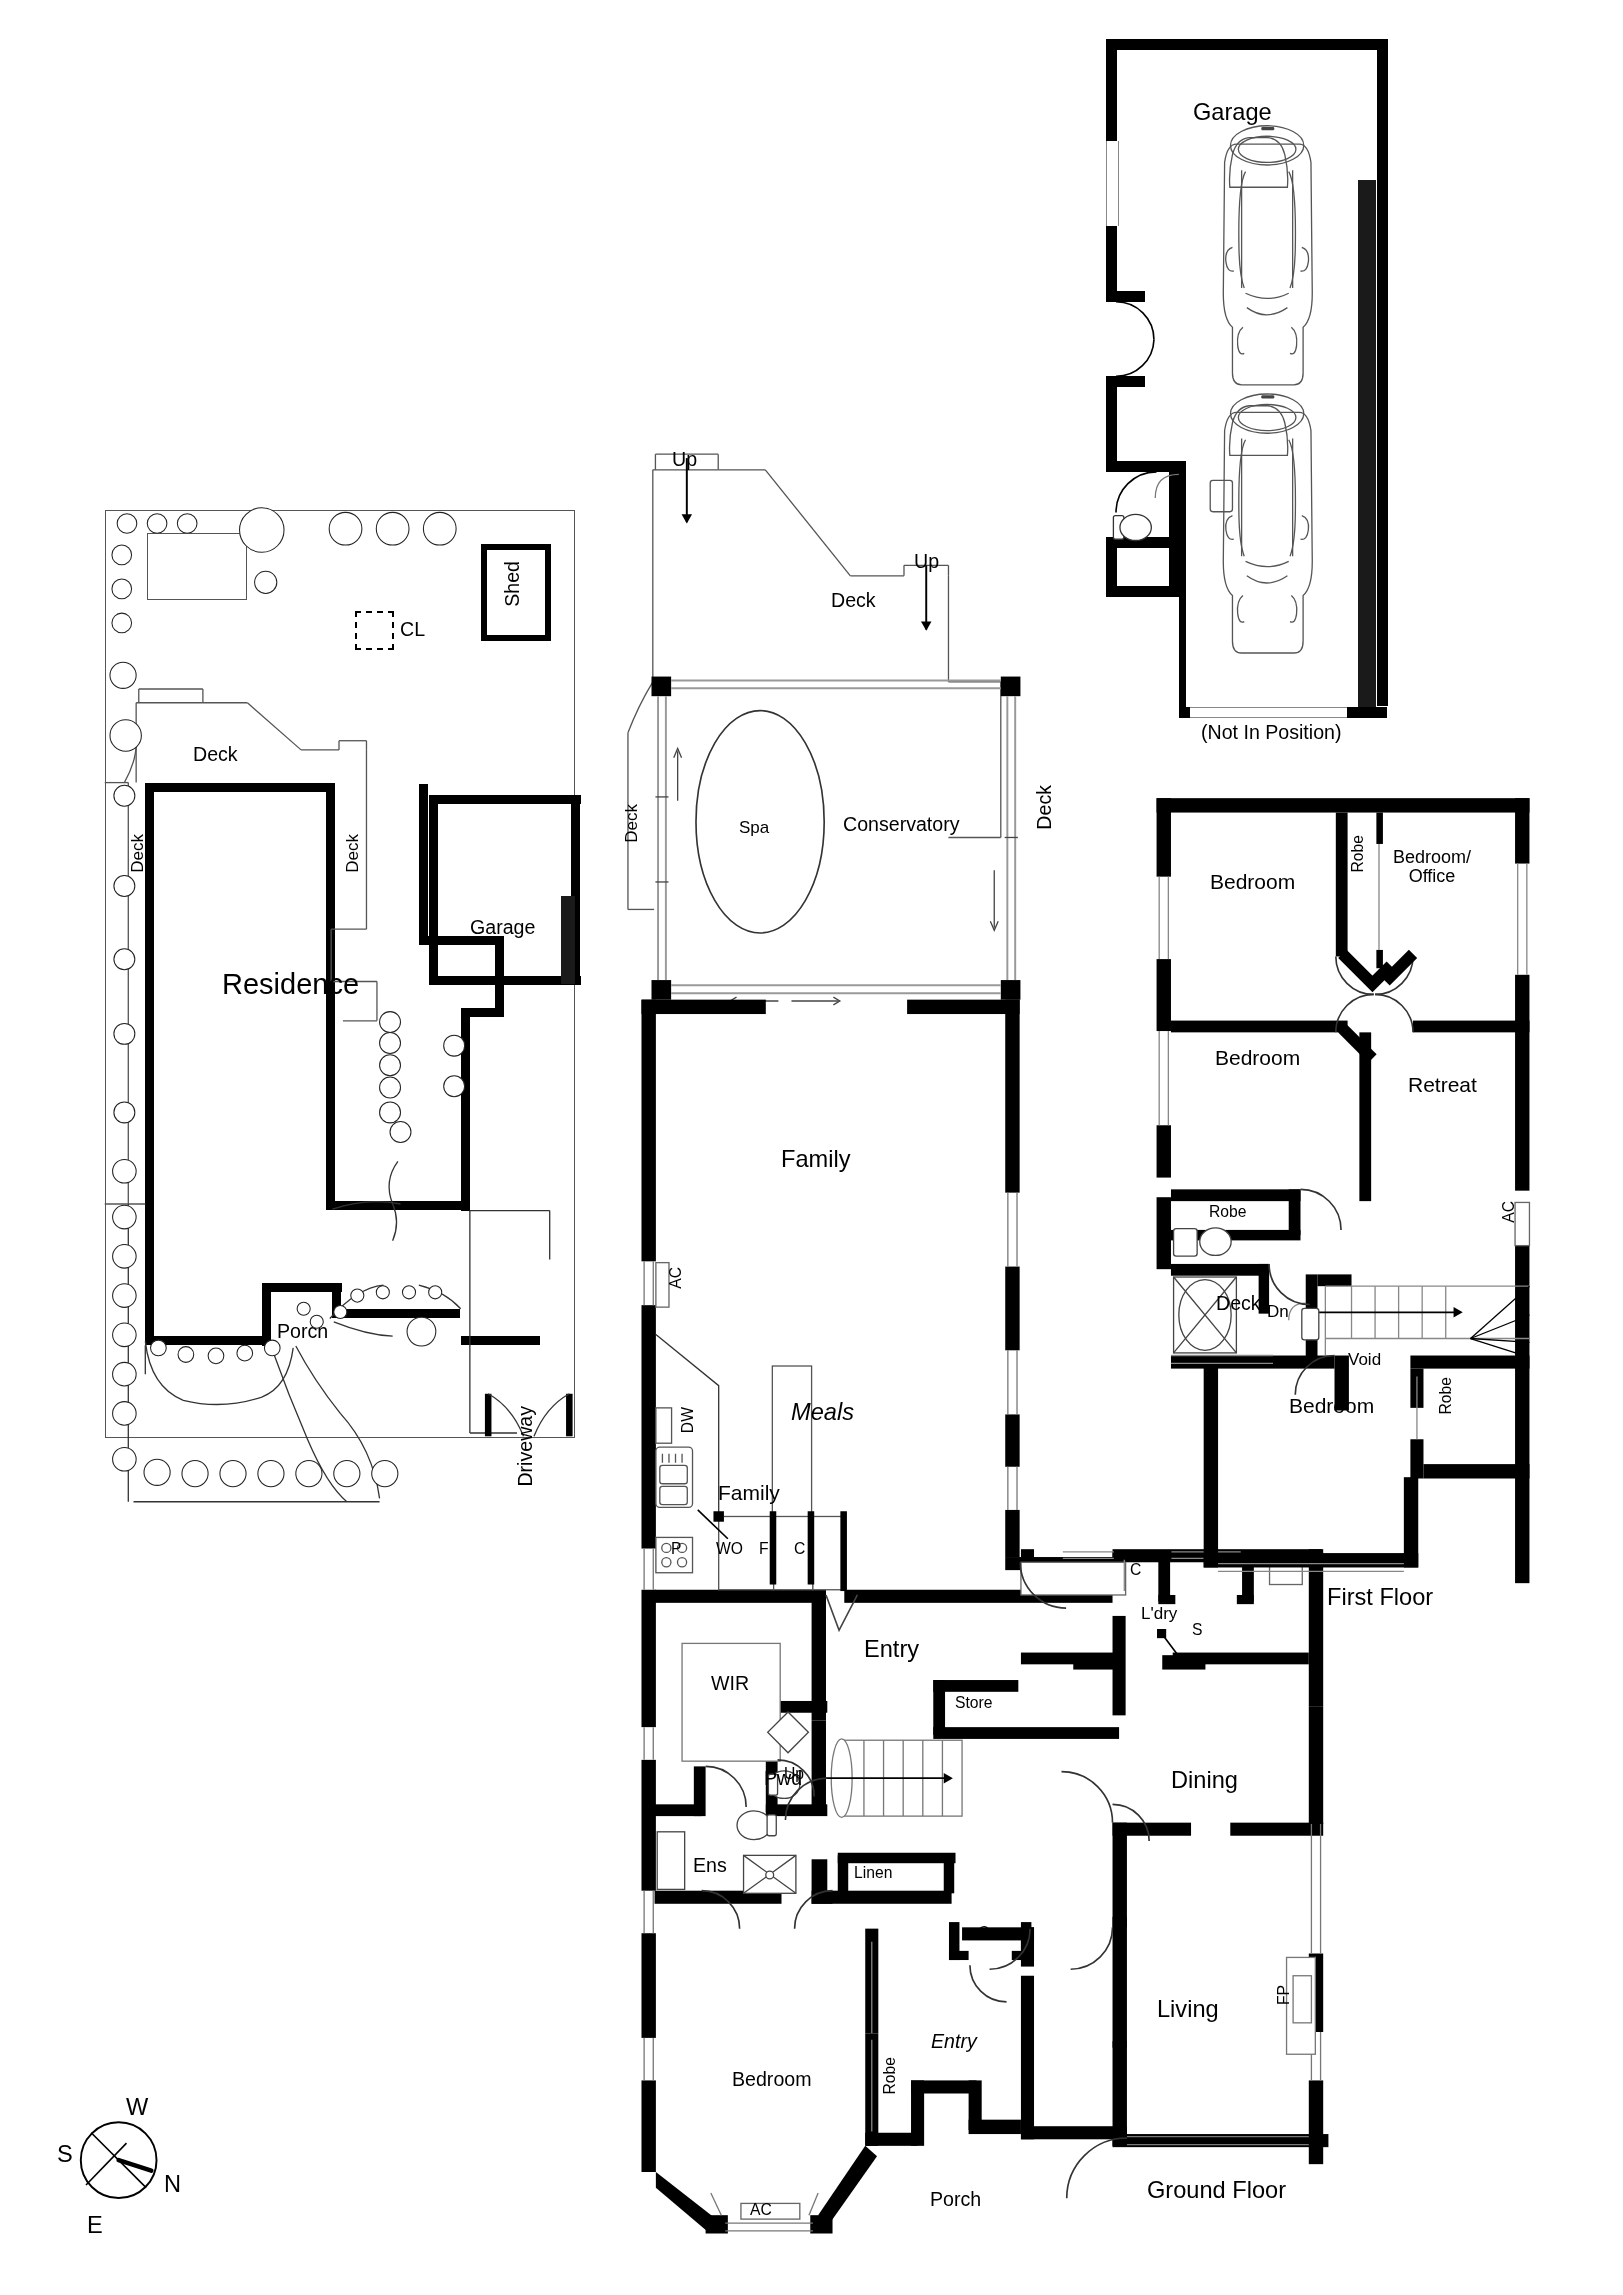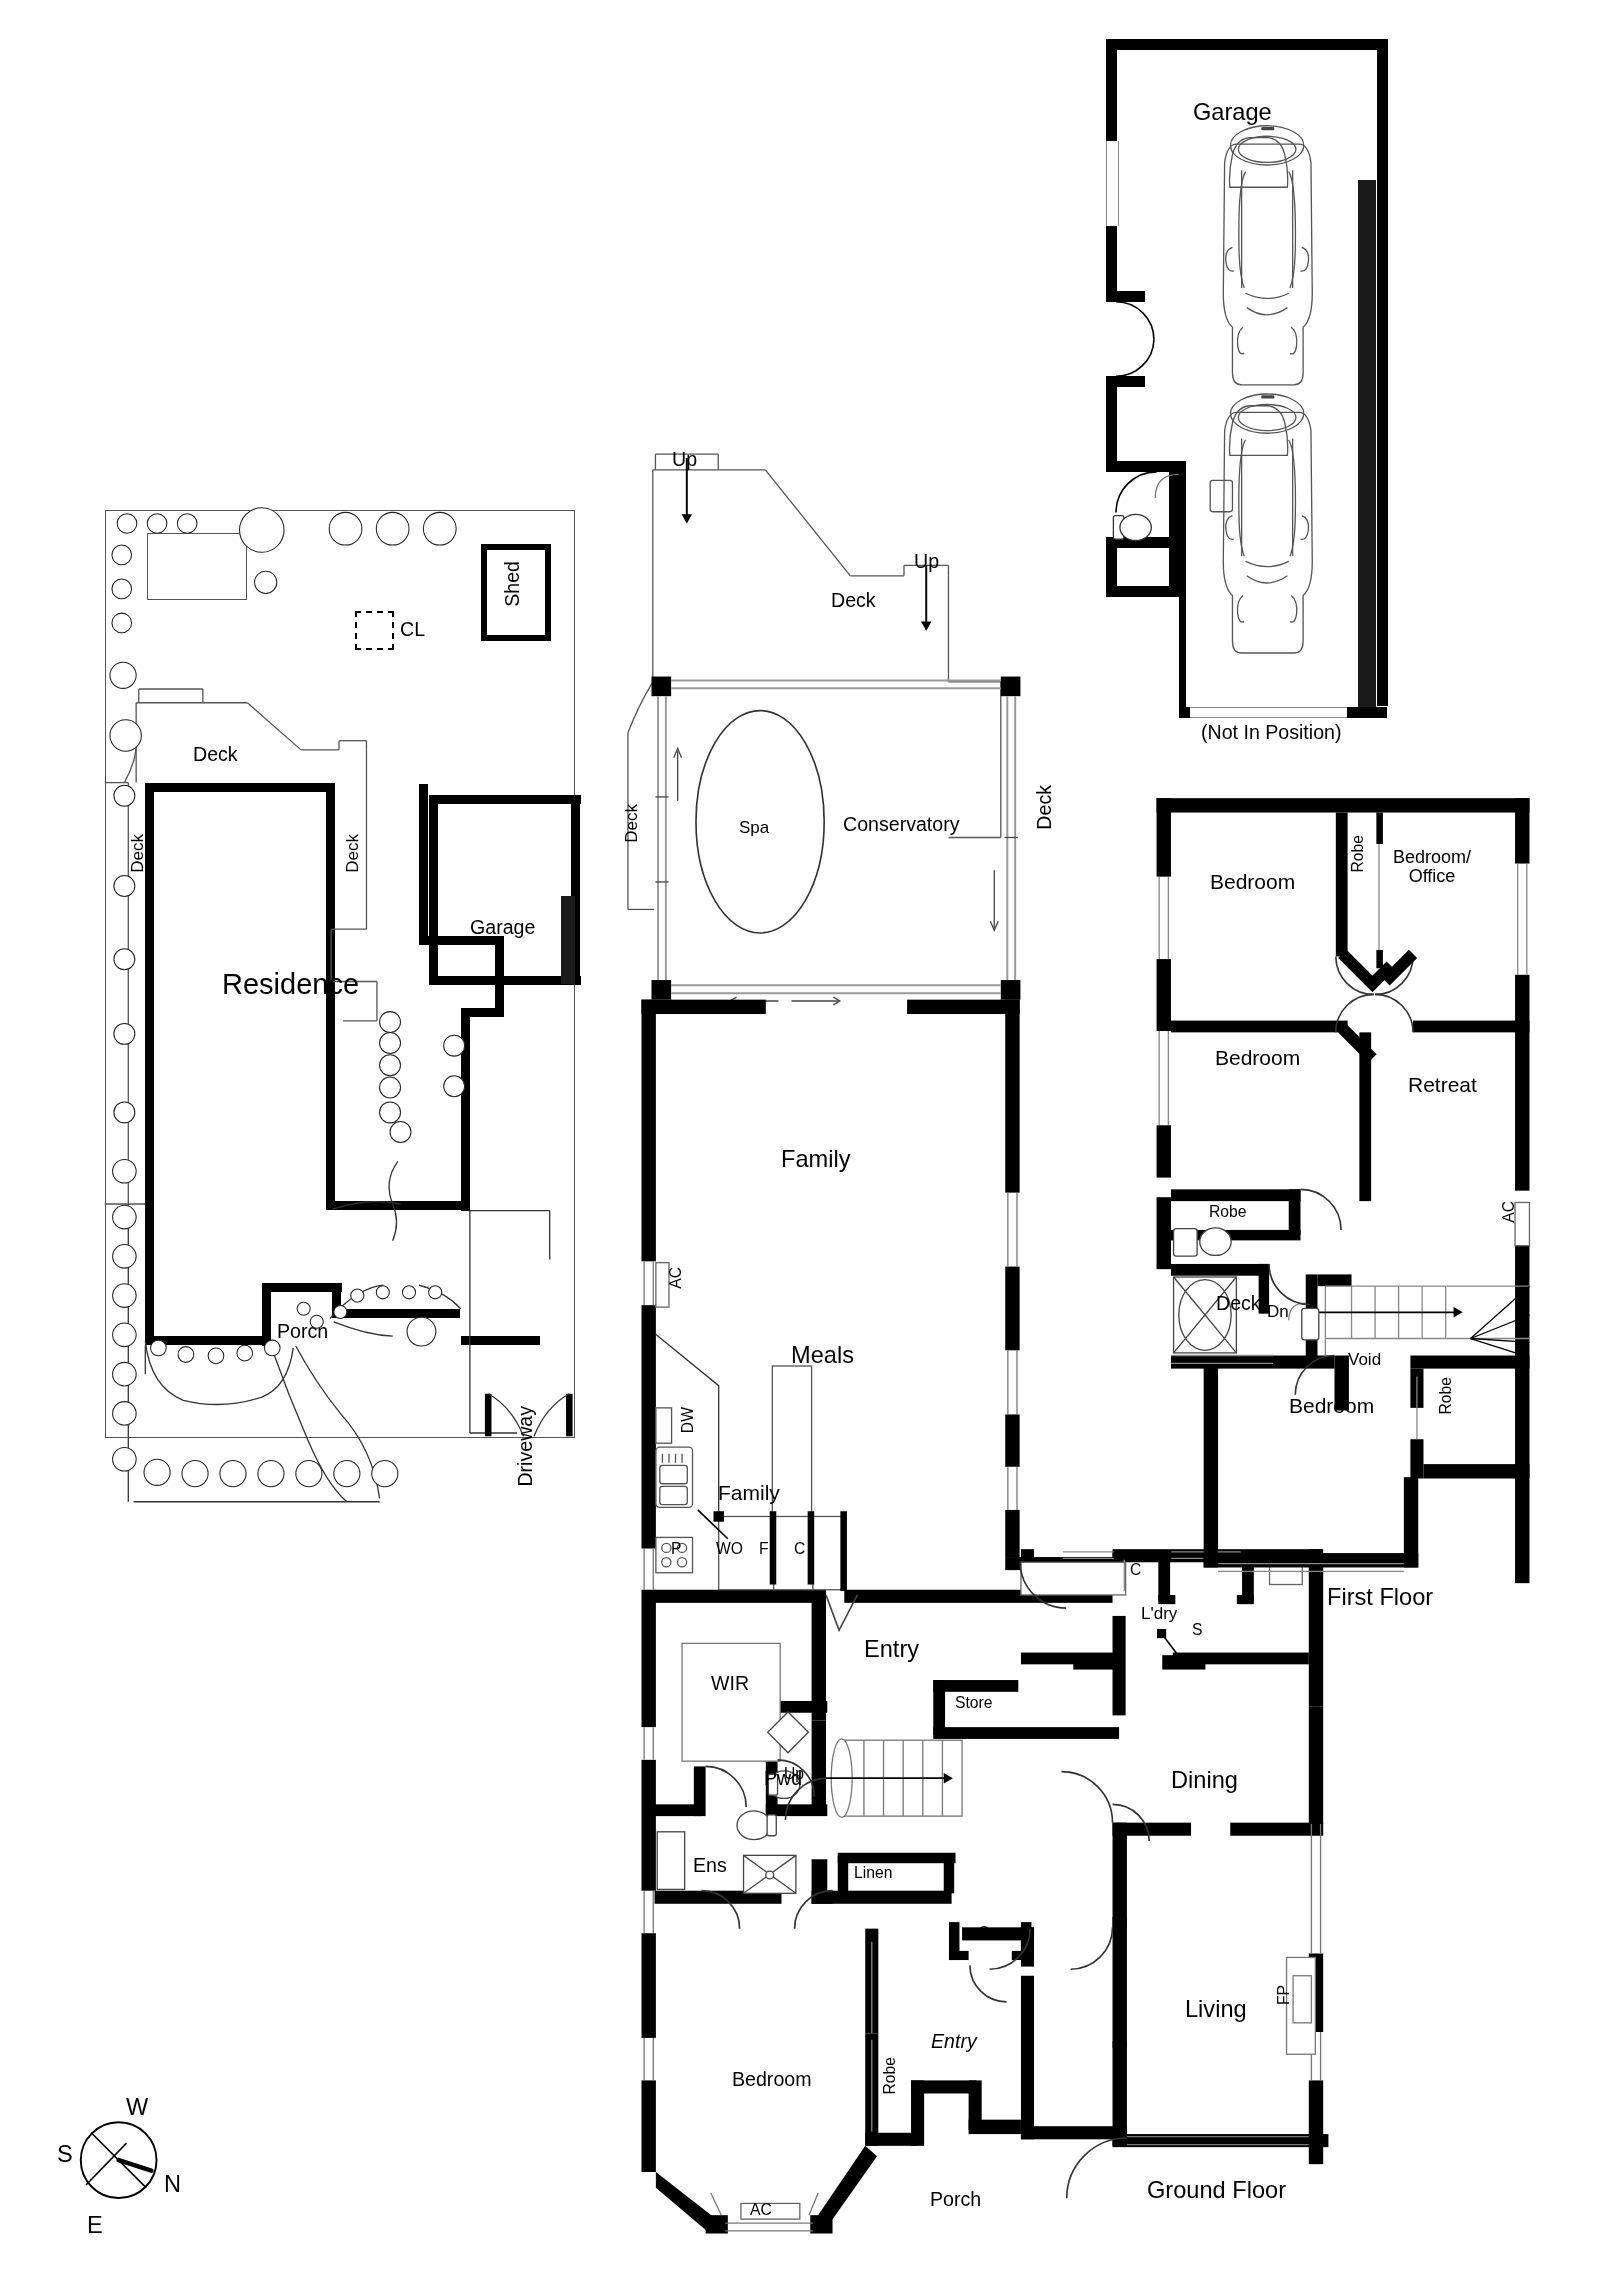--- a/index.html
+++ b/index.html
@@ -567,25 +567,25 @@
         <path d="M1560,2388 A70,70 0 0 0 1630,2458" transform="translate(-1,0)"></path>
         <path d="M1722,3268 A92,92 0 0 0 1630,3360"></path>
       </g>
 
       <g stroke="#888" stroke-width="2" fill="none">
         <path d="M1718,2384 L1718,2432"></path>
       </g>
     </svg>
 
     <div class="lbl sz36" style="left:781px;top:1146px;">Family</div>
-    <div class="lbl sz36" style="left:791px;top:1342px;">Meals</div>
+    <div class="lbl sz36" style="left:791px;top:1399px;font-style:italic;">Meals</div>
     <div class="lbl sz32" style="left:718px;top:1481px;font-size:21px;">Family</div>
     <div class="lbl sz36" style="left:864px;top:1636px;">Entry</div>
     <div class="lbl sz36" style="left:1171px;top:1767px;">Dining</div>
-    <div class="lbl sz36" style="left:1185px;top:1996px;">Living</div>
+    <div class="lbl sz36" style="left:1157px;top:1996px;">Living</div>
     <div class="lbl sz30" style="left:931px;top:2030px;font-style:italic;">Entry</div>
     <div class="lbl sz30" style="left:930px;top:2188px;">Porch</div>
     <div class="lbl sz30" style="left:732px;top:2068px;">Bedroom</div>
     <div class="lbl sz30" style="left:711px;top:1672px;">WIR</div>
     <div class="lbl sz30" style="left:693px;top:1854px;">Ens</div>
     <div class="lbl sz30" style="left:764px;top:1767px;">Pwd</div>
     <div class="lbl sz26" style="left:1141px;top:1604px;text-align:center;">L'dry</div>
     <div class="lbl sz24" style="left:955px;top:1694px;">Store</div>
     <div class="lbl sz24" style="left:854px;top:1864px;">Linen</div>
     <div class="lbl sz24 vert" style="left:881px;top:2057px;">Robe</div>

